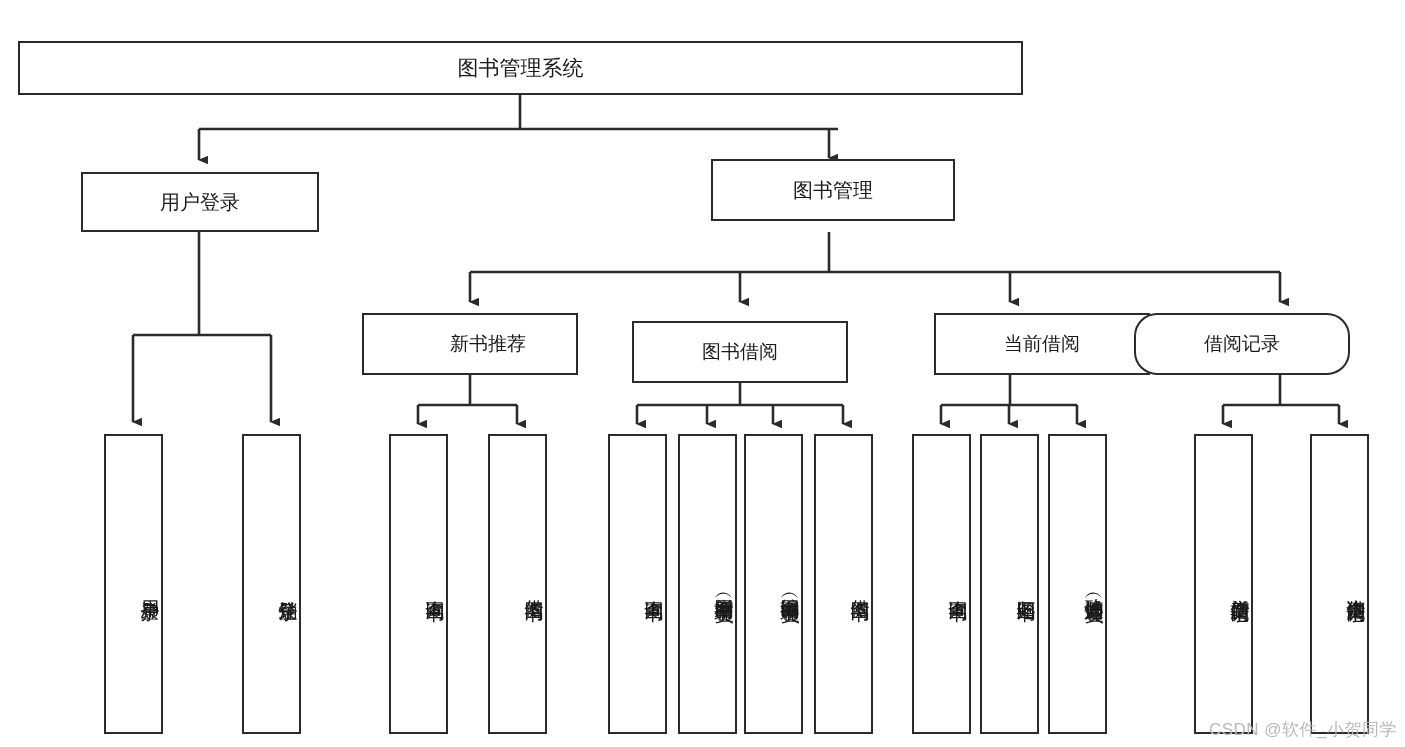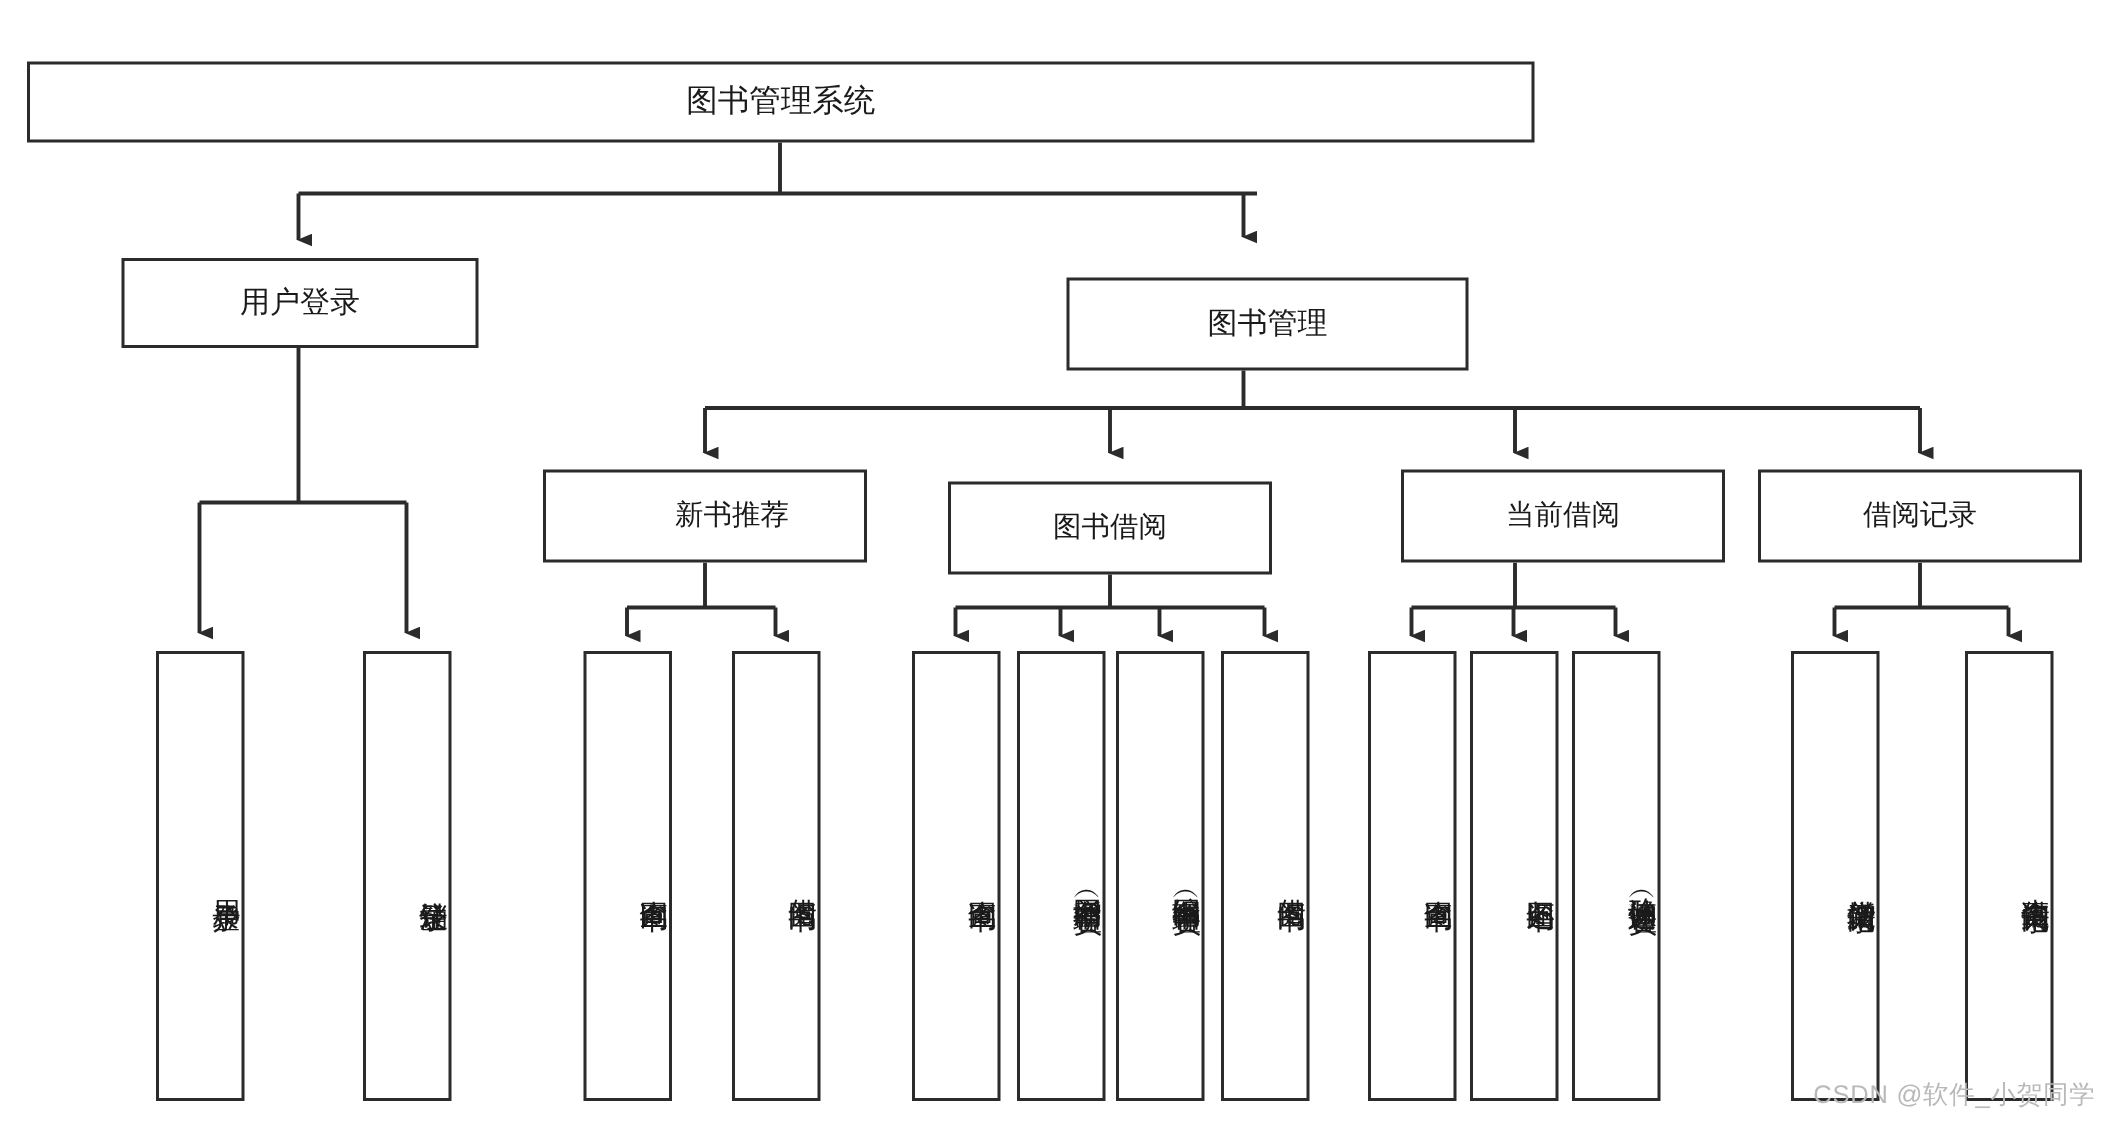--- a/index.html
+++ b/index.html
@@ -106,34 +106,34 @@
     </g>
   </svg>
 
   <div class="node root" style="left:18px;top:13px;width:1005px;height:54px;">
     <span>图书管理系统</span>
   </div>
 
   <div class="node lvl1" style="left:81px;top:172px;width:238px;height:60px;">
     <span>用户登录</span>
   </div>
-  <div class="node lvl1" style="left:711px;top:185px;width:268px;height:62px;text-align:center;">
+  <div class="node lvl1" style="left:711px;top:159px;width:244px;height:62px;text-align:center;">
     <span>图书管理</span>
   </div>
 
   <div class="node lvl2" style="left:362px;top:313px;width:216px;height:62px;padding-left:36px;">
     <span>新书推荐</span>
   </div>
   <div class="node lvl2" style="left:632px;top:321px;width:216px;height:62px;">
     <span>图书借阅</span>
   </div>
   <div class="node lvl2" style="left:902px;top:313px;width:216px;height:62px;margin-left:32px;">
     <span>当前借阅</span>
   </div>
-  <div class="node lvl2" style="left:1172px;top:313px;width:216px;height:62px;">
+  <div class="node lvl2" style="left:1134px;top:313px;width:216px;height:62px;border-radius:23px;">
     <span>借阅记录</span>
   </div>
 
   <div class="node leaf" style="left:104px;top:434px;width:59px;height:300px;">
     <span>用户登录</span>
   </div>
   <div class="node leaf" style="left:242px;top:434px;width:59px;height:300px;">
     <span>注销登录</span>
   </div>
 

